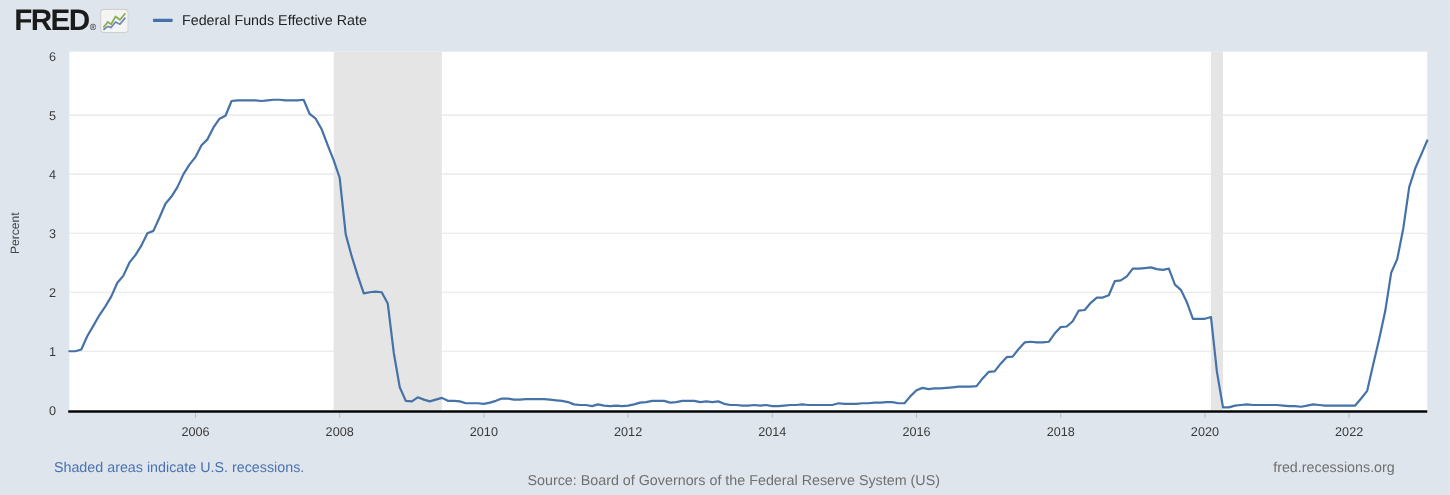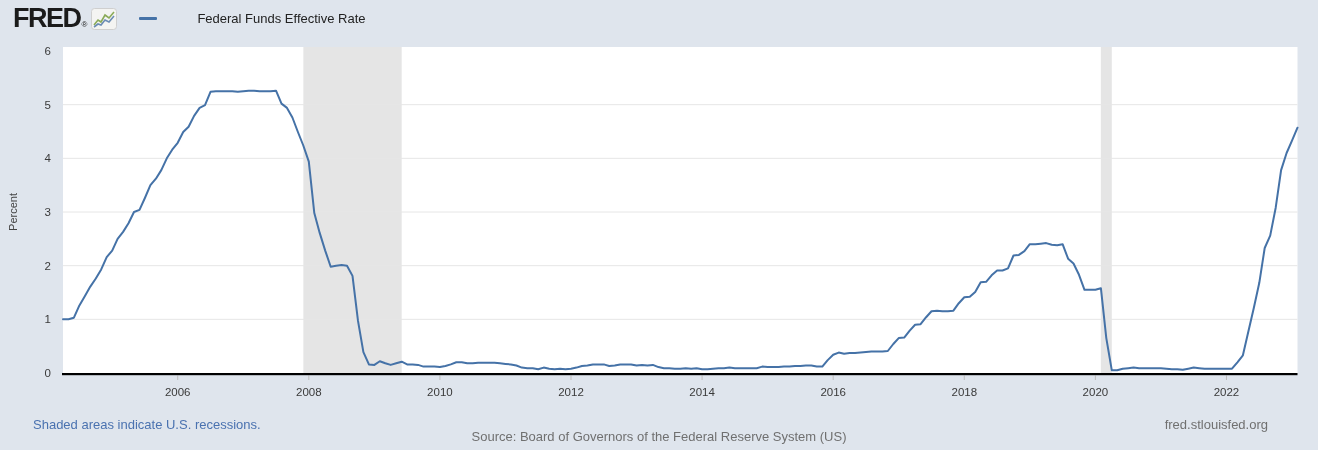--- a/index.html
+++ b/index.html
@@ -14,26 +14,26 @@
     position:absolute;left:13px;top:4px;
     display:flex;align-items:center;
   }
   .logo{display:flex;align-items:flex-end;}
   .logo-text{
     font-size:27px;line-height:28px;font-weight:800;
     letter-spacing:-1.5px;color:#1b1b1b;
   }
   .logo-reg{font-size:8px;color:#1b1b1b;margin:0 0 3px 1px;}
   .logo-icon{margin:0 0 2px 4px;display:block;}
-  .legend{display:flex;align-items:center;margin-left:22px;gap:32px;}
+  .legend{display:flex;align-items:center;margin-left:22px;}
   .legend-swatch{width:18px;height:3px;border-radius:1px;display:inline-block;}
   .legend-label{margin-left:8px;font-size:13px;color:#222;}
   .chart-wrap{position:absolute;left:0;top:0;width:1318px;height:450px;}
   .footer{
-    position:absolute;left:0;right:0;top:417px;height:20px;
+    position:absolute;left:16px;right:0;top:417px;height:20px;
     font-size:13px;line-height:16px;text-align:center;
   }
   .foot-link{position:absolute;left:33px;text-decoration:none;cursor:pointer;}
   .foot-source{position:absolute;left:50%;transform:translateX(-50%);white-space:nowrap;}
   .foot-site{position:absolute;right:50px;cursor:pointer;}
 </style>
 </head>
 <body>
 
 <div class="app" style="background: rgb(223, 229, 237);">
@@ -91,16 +91,16 @@
         <text x="51" y="55" text-anchor="end" font-size="11.5px" fill="#3a3a3a" font-family="&quot;Liberation Sans&quot;, sans-serif">6</text>
         <text transform="translate(17,212) rotate(-90)" text-anchor="middle" font-size="11px" fill="#444444" font-family="&quot;Liberation Sans&quot;, sans-serif">Percent</text>
         <rect x="62" y="373" width="1235.5" height="2.2" fill="#000000"></rect>
         <polyline points="63.0,319.3 68.5,319.3 73.9,317.7 79.4,305.4 84.8,296.3 90.3,286.6 95.8,278.5 101.2,269.4 106.7,257.1 112.2,250.6 117.6,238.8 123.1,231.9 128.5,223.3 134.0,212.0 139.5,209.9 144.9,198.0 150.4,185.2 155.9,178.7 161.3,170.1 166.8,158.3 172.2,149.7 177.7,142.8 183.2,132.0 188.6,126.7 194.1,115.9 199.6,107.9 205.0,105.2 210.5,91.8 215.9,91.3 221.4,91.3 226.9,91.3 232.3,91.3 237.8,91.8 243.3,91.3 248.7,90.7 254.2,90.7 259.6,91.3 265.1,91.3 270.6,91.3 276.0,90.7 281.5,103.6 287.0,107.9 292.4,117.5 297.9,132.0 303.3,145.5 308.8,161.6 314.3,213.1 319.7,232.9 325.2,250.6 330.7,266.7 336.1,265.7 341.6,265.1 347.0,265.7 352.5,275.9 358.0,320.9 363.4,352.1 368.9,364.4 374.4,364.9 379.8,361.2 385.3,363.3 390.7,364.9 396.2,363.3 401.7,361.7 407.1,364.4 412.6,364.4 418.1,364.9 423.5,366.6 429.0,366.6 434.4,366.6 439.9,367.1 445.4,366.0 450.8,364.4 456.3,362.3 461.8,362.3 467.2,363.3 472.7,363.3 478.1,362.8 483.6,362.8 489.1,362.8 494.5,362.8 500.0,363.3 505.5,363.9 510.9,364.4 516.4,365.5 521.8,367.6 527.3,368.2 532.8,368.2 538.2,369.2 543.7,367.6 549.2,368.7 554.6,369.2 560.1,368.7 565.5,369.2 571.0,368.7 576.5,367.6 581.9,366.0 587.4,365.5 592.9,364.4 598.3,364.4 603.8,364.4 609.2,366.0 614.7,365.5 620.2,364.4 625.6,364.4 631.1,364.4 636.6,365.5 642.0,364.9 647.5,365.5 652.9,364.9 658.4,367.1 663.9,368.2 669.3,368.2 674.8,368.7 680.3,368.7 685.7,368.2 691.2,368.7 696.6,368.2 702.1,369.2 707.6,369.2 713.0,368.7 718.5,368.2 724.0,368.2 729.4,367.6 734.9,368.2 740.3,368.2 745.8,368.2 751.3,368.2 756.7,368.2 762.2,366.6 767.6,367.1 773.1,367.1 778.6,367.1 784.0,366.6 789.5,366.6 795.0,366.0 800.4,366.0 805.9,365.5 811.3,365.5 816.8,366.6 822.3,366.6 827.7,360.1 833.2,354.8 838.7,352.6 844.1,353.7 849.6,353.1 855.0,353.1 860.5,352.6 866.0,352.1 871.4,351.5 876.9,351.5 882.4,351.5 887.8,351.0 893.3,344.0 898.7,338.1 904.2,337.6 909.7,330.6 915.1,324.7 920.6,324.2 926.1,317.2 931.5,311.3 937.0,310.7 942.4,311.3 947.9,311.3 953.4,310.7 958.8,303.2 964.3,297.3 969.8,296.8 975.2,292.0 980.7,282.3 986.1,281.8 991.6,275.3 997.1,270.5 1002.5,270.5 1008.0,268.4 1013.5,255.5 1018.9,254.9 1024.4,251.2 1029.8,244.2 1035.3,244.2 1040.8,243.7 1046.2,243.1 1051.7,244.7 1057.2,245.3 1062.6,244.2 1068.1,258.7 1073.5,263.5 1079.0,274.8 1084.5,289.8 1089.9,289.8 1095.4,289.8 1100.9,288.2 1106.3,338.1 1111.8,370.3 1117.2,370.3 1122.7,368.7 1128.2,368.2 1133.6,367.6 1139.1,368.2 1144.6,368.2 1150.0,368.2 1155.5,368.2 1160.9,368.2 1166.4,368.7 1171.9,369.2 1177.3,369.2 1182.8,369.8 1188.3,368.7 1193.7,367.6 1199.2,368.2 1204.6,368.7 1210.1,368.7 1215.6,368.7 1221.0,368.7 1226.5,368.7 1232.0,368.7 1237.4,362.3 1242.9,355.3 1248.3,331.7 1253.8,308.1 1259.3,282.8 1264.7,248.0 1270.2,235.6 1275.7,207.7 1281.1,170.1 1286.6,153.0 1292.0,140.6 1297.5,127.7" fill="none" stroke="#4572a7" stroke-width="2" stroke-linejoin="round" stroke-linecap="round"></polyline>
       </svg>
   </div>
 
   <div class="footer">
     <a class="foot-link" style="color: rgb(74, 114, 176);">Shaded areas indicate U.S. recessions.</a>
     <span class="foot-source" style="color: rgb(112, 112, 112); margin-top: 12px;">Source: Board of Governors of the Federal Reserve System (US)</span>
-    <span class="foot-site" style="color: rgb(112, 112, 112);">fred.stlouisfed.org</span>
+    <span class="foot-site" style="color: rgb(112, 112, 112);">fred.recessions.org</span>
   </div>
 
 </div>
 
 </body></html>

